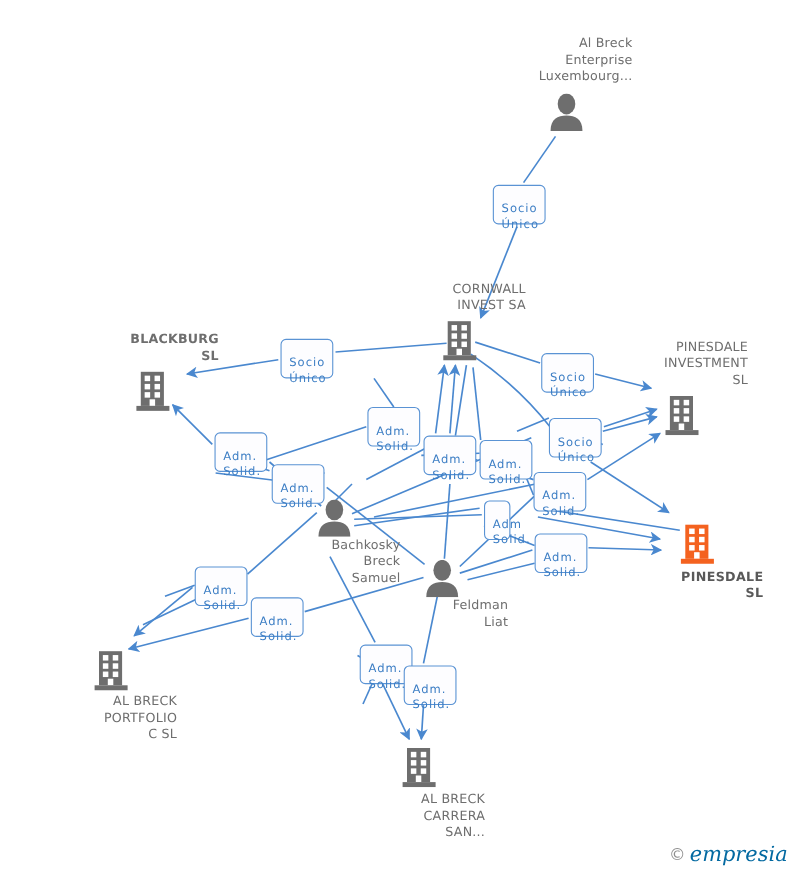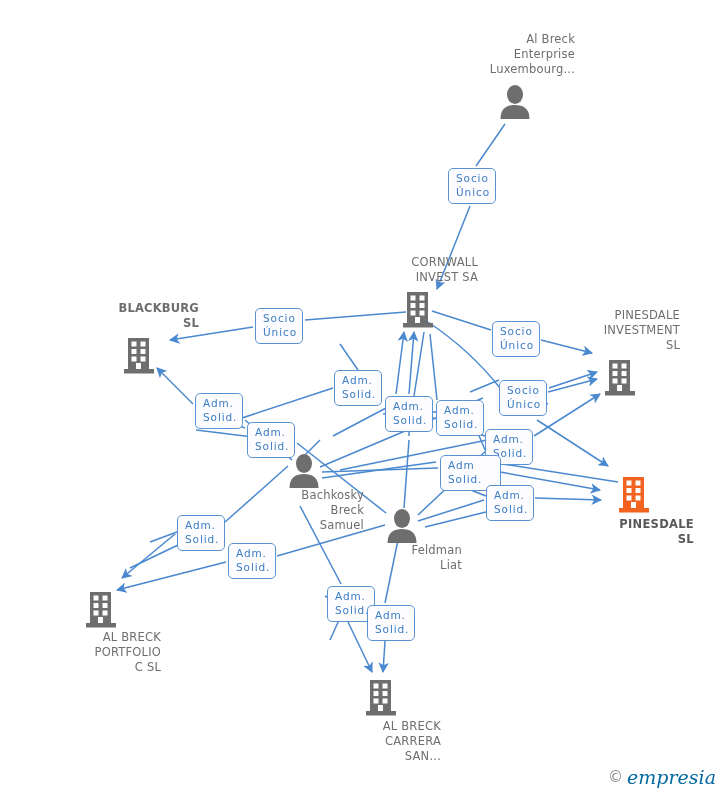--- a/index.html
+++ b/index.html
@@ -50,21 +50,21 @@
   .edge-label {
     position: absolute;
     border: 1px solid #5a93d4;
     background: #fdfdff;
     border-radius: 5px;
     color: #3b7dc4;
     font-size: 10.5px;
     line-height: 14px;
     letter-spacing: 0.9px;
     text-align: left;
-    padding: 2px 7px 4px 7px;
+    padding: 14px 7px 4px 7px;
     white-space: pre-line;
     z-index: 8;
     box-sizing: border-box;
   }
   #watermark {
     position: absolute;
     right: 12px;
     bottom: 8px;
     display: flex;
     align-items: center;
@@ -327,21 +327,21 @@
       <div class="edge-label" style="left: 195px; top: 393px; width: 48px; height: 36px;">Adm.
 Solid.</div>
       <div class="edge-label" style="left: 385px; top: 396px; width: 48px; height: 36px;">Adm.
 Solid.</div>
       <div class="edge-label" style="left: 436px; top: 400px; width: 48px; height: 36px;">Adm.
 Solid.</div>
       <div class="edge-label" style="left: 247px; top: 422px; width: 48px; height: 36px;">Adm.
 Solid.</div>
       <div class="edge-label" style="left: 485px; top: 429px; width: 48px; height: 36px;">Adm.
 Solid.</div>
-      <div class="edge-label" style="left: 440px; top: 455px; width: 61px; height: 36px;">Adm
+      <div class="edge-label" style="left: 440px; top: 455px; width: 24px; height: 36px;">Adm
 Solid.</div>
       <div class="edge-label" style="left: 486px; top: 485px; width: 48px; height: 36px;">Adm.
 Solid.</div>
       <div class="edge-label" style="left: 177px; top: 515px; width: 48px; height: 36px;">Adm.
 Solid.</div>
       <div class="edge-label" style="left: 228px; top: 543px; width: 48px; height: 36px;">Adm.
 Solid.</div>
       <div class="edge-label" style="left: 327px; top: 586px; width: 48px; height: 36px;">Adm.
 Solid.</div>
       <div class="edge-label" style="left: 367px; top: 605px; width: 48px; height: 36px;">Adm.

